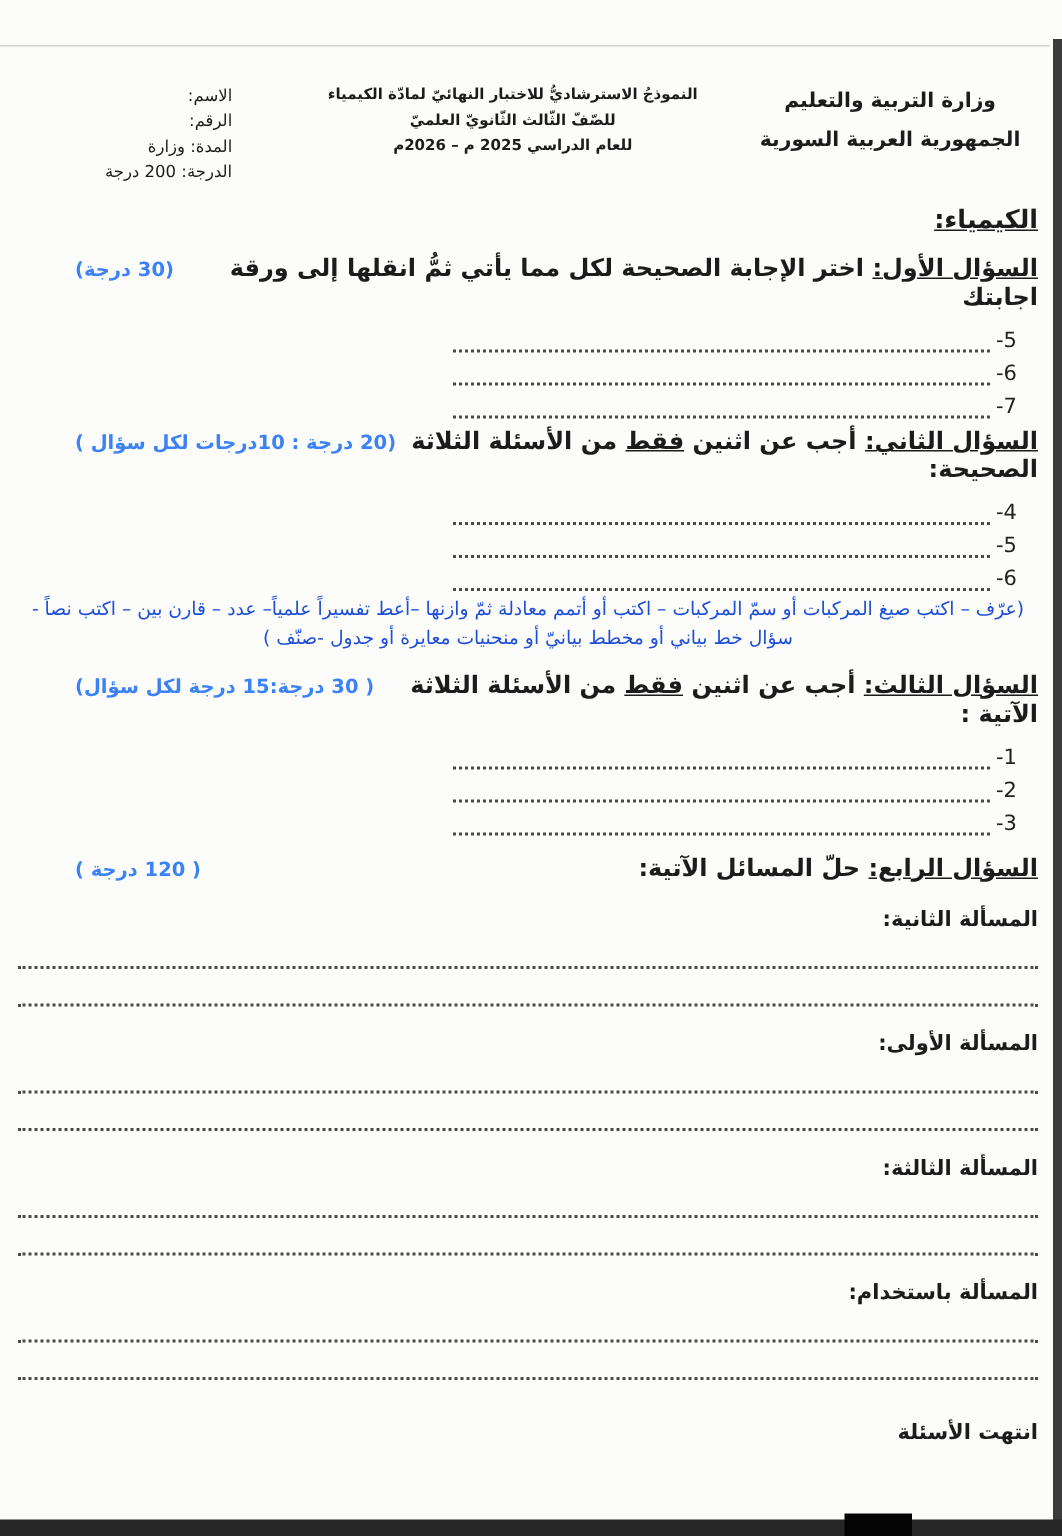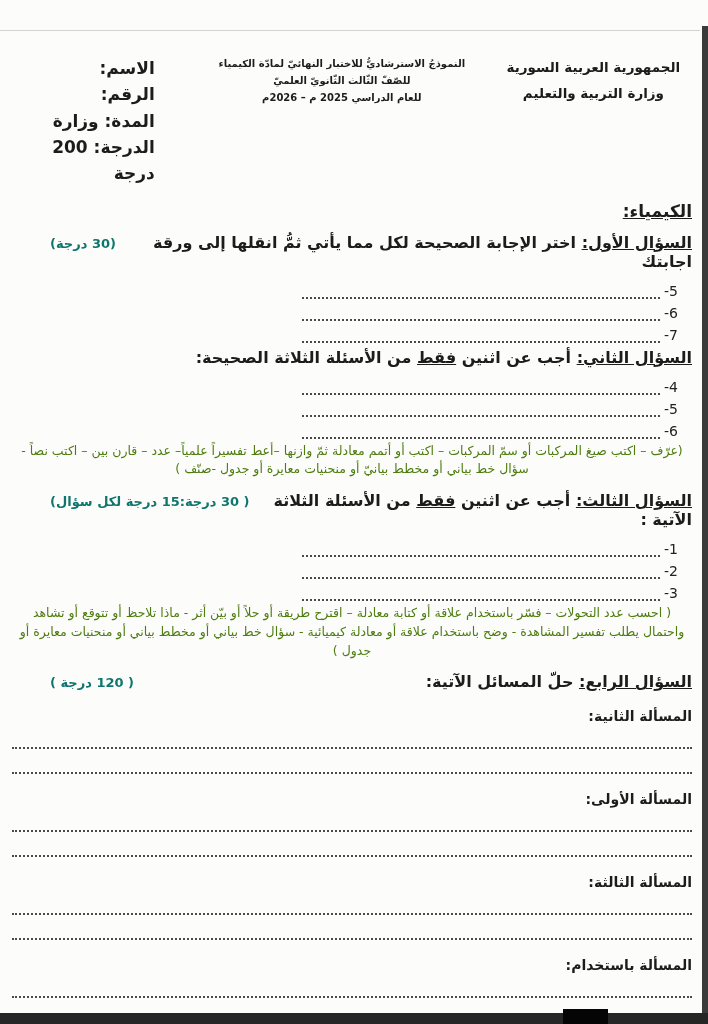--- a/index.html
+++ b/index.html
@@ -20,57 +20,57 @@
 
   .content{
     position:absolute;top:0;right:0;left:0;
     direction:rtl;
     padding:55px 16px 0 12px;
   }
   
   .header{display:flex;align-items:flex-start;}
   .h-right{width:29%;font-size:13.5px;font-weight:bold;text-align:center;line-height:1.9;}
   .h-center{width:45%;font-size:10px;font-weight:bold;text-align:center;line-height:1.7;}
-  .h-left{width:26%;font-size:17px;font-weight:bold;text-align:right;line-height:1.55;padding-right:34px;box-sizing:border-box;}
+  .h-left{width:26%;font-size:11px;font-weight:normal;text-align:right;line-height:1.55;padding-right:34px;box-sizing:border-box;}
 
   .subject{font-size:17px;font-weight:bold;margin-top:14px;}
   .subject span{text-decoration:underline;}
 
   .q-row{display:flex;justify-content:space-between;align-items:baseline;margin-top:12px;}
   .q-row.tight{margin-top:5px;}
   .q-text{font-size:16px;font-weight:bold;}
   .q-title{text-decoration:underline;}
   .q-emph{text-decoration:underline;}
-  .marks{color:#0f766e;font-weight:bold;font-size:13px;white-space:nowrap;margin-left:38px;}
+  .marks{color:#3b82f6;font-weight:bold;font-size:13px;white-space:nowrap;margin-left:38px;}
 
   .items{margin-top:6px;padding-right:14px;}
   .q-item{display:flex;align-items:flex-end;height:22px;}
   .q-item .num{font-size:14px;color:#222;margin-left:4px;}
   .q-item .dots{width:358px;height:15px;border-bottom:2px dotted #4a4a4a;}
 
-  .note{font-size:12.5px;text-align:center;line-height:1.5;margin-top:3px;color:#4d7c0f;}
+  .note{font-size:12.5px;text-align:center;line-height:1.5;margin-top:3px;color:#1d4ed8;}
 
   .problem-label{font-weight:bold;font-size:14px;margin-top:17px;}
   .ans-line{height:2px;border-bottom:2px dotted #4a4a4a;margin-top:21px;}
 
   .footer{text-align:right;font-weight:bold;font-size:14px;margin-top:27px;}
 </style>
 </head>
 <body>
 
 <div class="page">
   <div class="scan-top-line"></div>
   <div class="scan-right-line"></div>
 
   <div class="content">
 
     <div class="header">
       <div class="h-right">
+        <div>وزارة التربية والتعليم</div>
         <div>الجمهورية العربية السورية</div>
-        <div>وزارة التربية والتعليم</div>
       </div>
       <div class="h-center">
         <div>النموذجُ الاسترشاديُّ للاختبار النهائيّ لمادّة الكيمياء</div>
         <div>للصّفّ الثّالث الثّانويّ العلميّ</div>
         <div>للعام الدراسي 2025 م – 2026م</div>
       </div>
       <div class="h-left">
         <div>الاسم:</div>
         <div>الرقم:</div>
         <div>المدة: وزارة</div>
@@ -100,20 +100,21 @@
       <div class="q-item">
           <span class="num">7-</span>
           <span class="dots"></span>
         </div>
     </div>
 
     <div class="q-row tight">
       <div class="q-text">
         <span class="q-title">السؤال الثاني:</span><span> أجب عن اثنين </span><span class="q-emph">فقط</span><span> من الأسئلة الثلاثة الصحيحة:</span>
       </div>
+      <div class="marks">(20 درجة : 10درجات لكل سؤال )</div>
     </div>
     <div class="items">
       <div class="q-item">
           <span class="num">4-</span>
           <span class="dots"></span>
         </div>
       <div class="q-item">
           <span class="num">5-</span>
           <span class="dots"></span>
         </div>
@@ -137,21 +138,20 @@
         </div>
       <div class="q-item">
           <span class="num">2-</span>
           <span class="dots"></span>
         </div>
       <div class="q-item">
           <span class="num">3-</span>
           <span class="dots"></span>
         </div>
     </div>
-    <div class="note">( احسب عدد التحولات – فسّر باستخدام علاقة أو كتابة معادلة – اقترح طريقة أو حلاً أو بيّن أثر - ماذا تلاحظ أو تتوقع أو تشاهد واحتمال يطلب تفسير المشاهدة - وضح باستخدام علاقة أو معادلة كيميائية - سؤال خط بياني أو مخطط بياني أو منحنيات معايرة أو جدول )</div>
 
     <div class="q-row">
       <div class="q-text">
         <span class="q-title">السؤال الرابع:</span><span> حلّ المسائل الآتية:</span>
       </div>
       <div class="marks">( 120 درجة )</div>
     </div>
 
     <div>
       <div class="problem-label">المسألة الثانية:</div>

